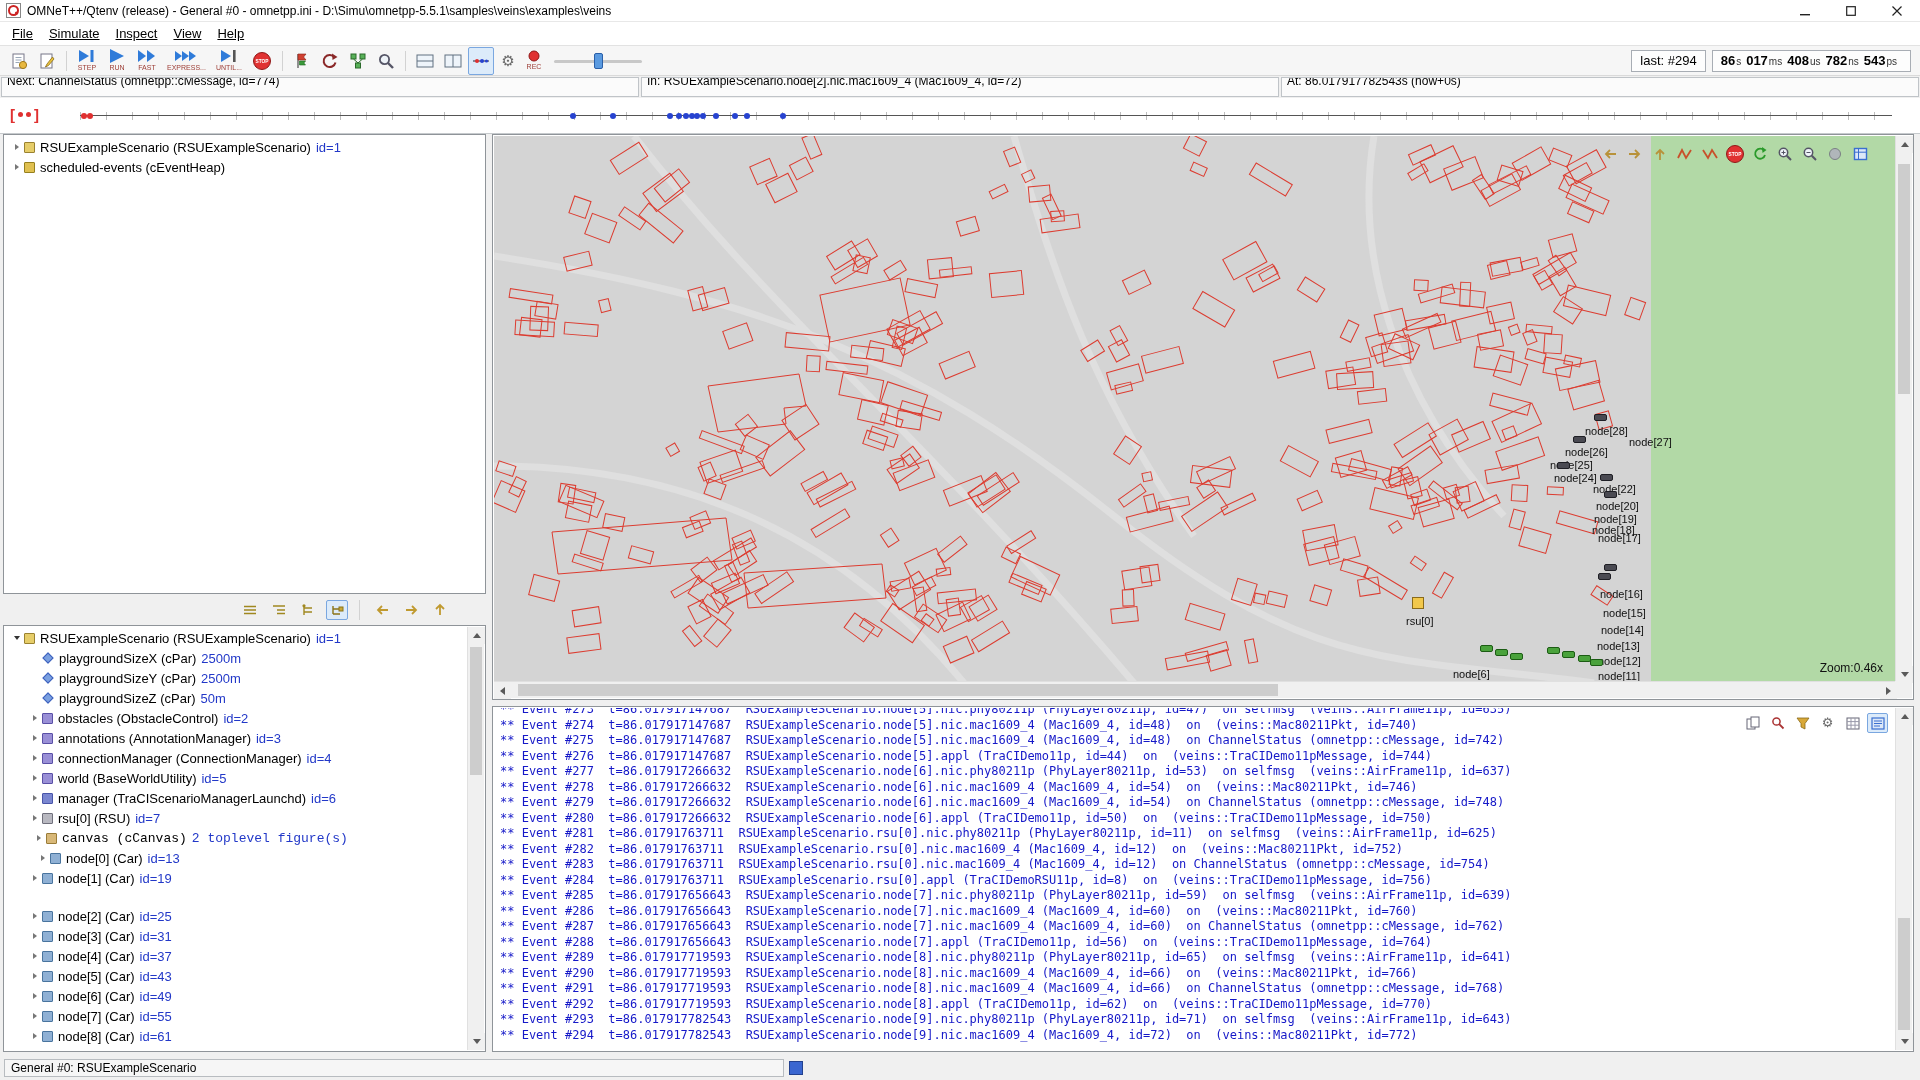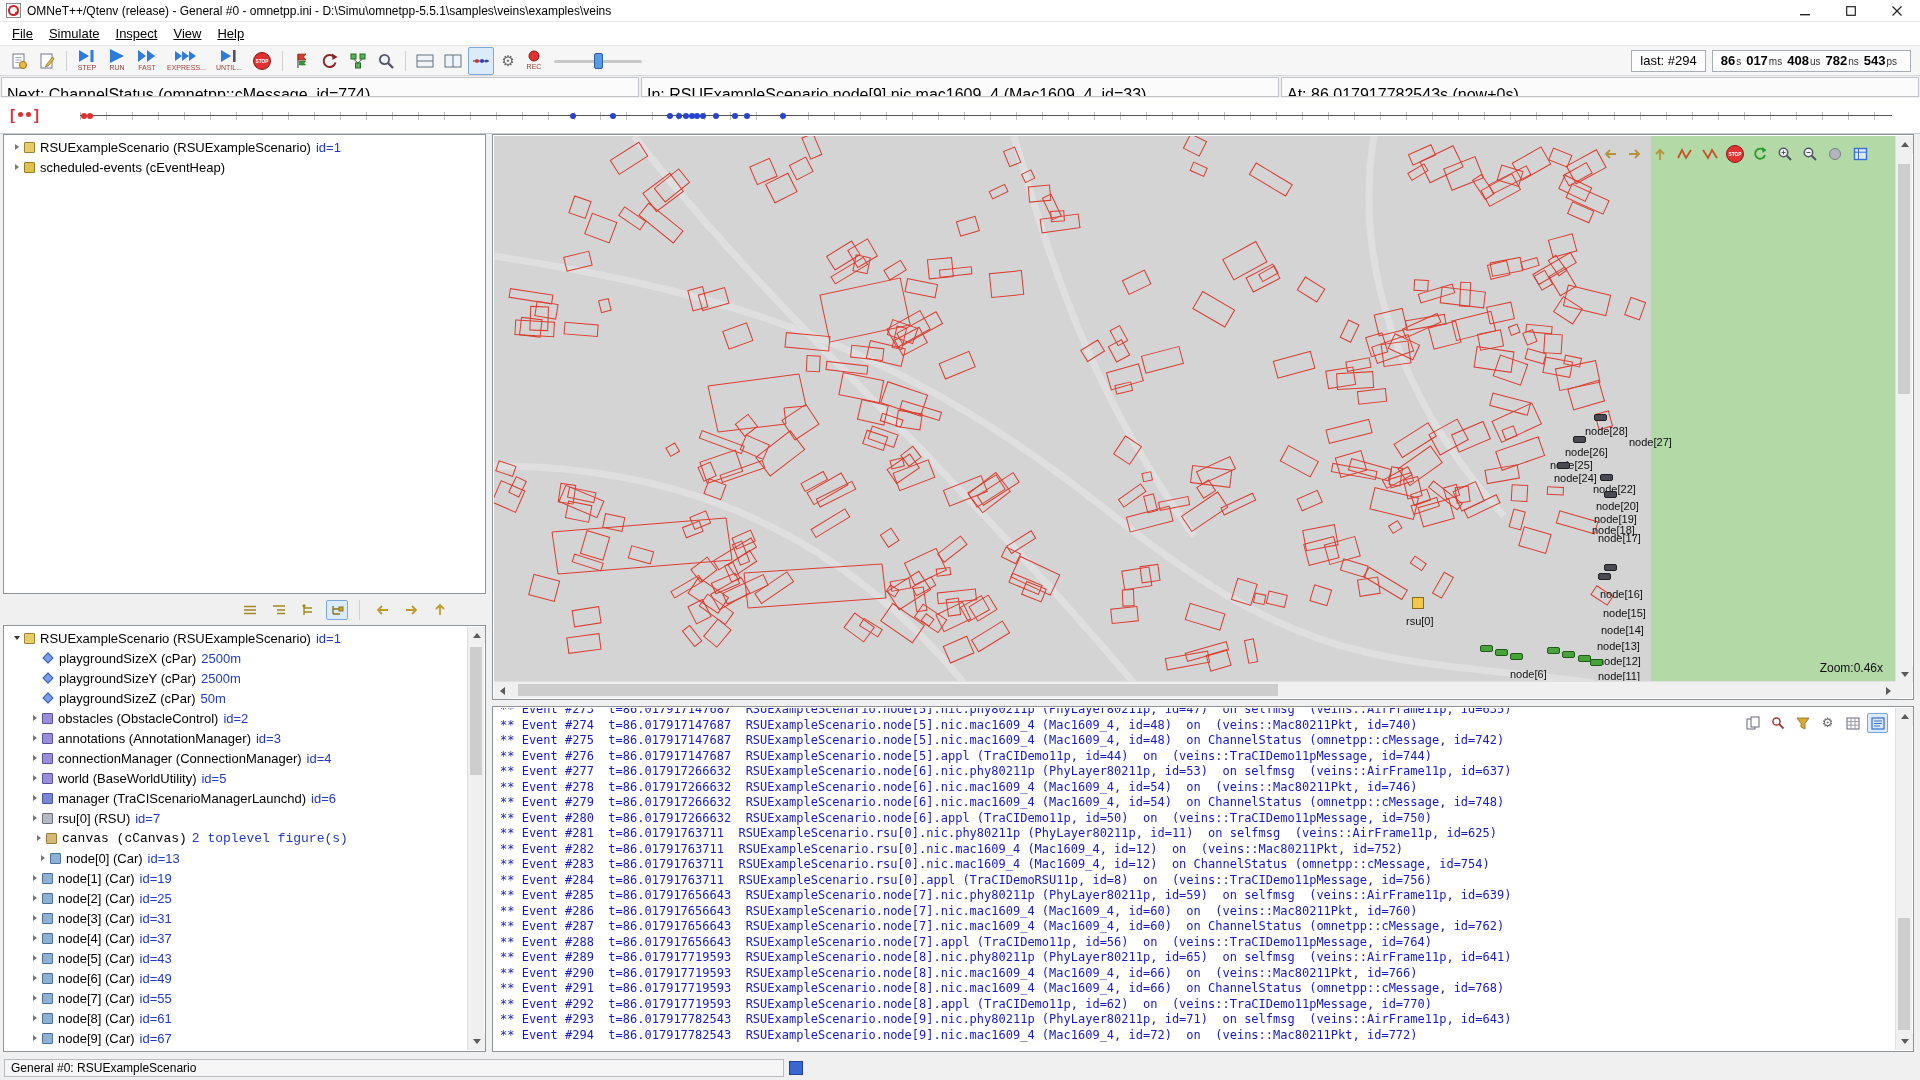--- a/index.html
+++ b/index.html
@@ -27,21 +27,21 @@
   .slider { width:88px; height:20px; position:relative; margin:0 6px; }
   .slider .groove { position:absolute; left:0; right:0; top:9px; height:3px; background:#c8c8c8; border-radius:2px; }
   .slider .handle { position:absolute; left:40px; top:2px; width:9px; height:16px; background:#5a9ae0; border:1px solid #2a5fa8; border-radius:2px; }
   .toolbar-right { margin-left:auto; display:flex; align-items:center; gap:6px; padding-right:3px; }
   .info-box { height:22px; border:1px solid #a8adb4; background:#fdfdfd; display:flex; align-items:center; padding:0 8px; font-size:13px; white-space:nowrap; }
   .time-box .num { font-weight:bold; font-size:13px; }
   .time-box .unit { font-size:10px; color:#333; margin:0 5px 0 1px; position:relative; top:1px; }
 
   
   .statusrow { position:absolute; top:76px; left:0; width:1920px; height:22px; display:flex; gap:2px; padding:1px; background:#f0f0f0; }
-  .status-box { flex:1; border:1px solid #c0c4c8; background:#fbfbfb; display:flex; align-items:flex-start; padding:8px 5px; font-size:16px; white-space:nowrap; overflow:hidden; }
+  .status-box { flex:1; border:1px solid #c0c4c8; background:#fbfbfb; display:flex; align-items:flex-end; padding:8px 5px; font-size:12px; white-space:nowrap; overflow:hidden; }
 
   
   .timeline { position:absolute; top:98px; left:0; width:1920px; height:36px; background:#fff; border-bottom:1px solid #c6cacd; }
   .tl-marker { position:absolute; left:10px; top:8px; display:flex; align-items:center; gap:3px; color:#e03030; font-weight:bold; font-size:15px; }
   .tl-marker .mdot { width:5px; height:5px; border-radius:50%; background:#e03030; }
   .axis { position:absolute; left:80px; right:28px; top:17px; height:2px; }
   .axis-line { position:absolute; left:0; right:0; top:0; height:1px; background:#555; }
   .axis-ticks { position:absolute; left:0; right:0; top:-3px; height:8px; background:repeating-linear-gradient(90deg,#a8a8a8 0 1px,transparent 1px 26px); opacity:.75; }
   .tdot { position:absolute; top:-2px; width:6px; height:6px; border-radius:50%; transform:translateX(-3px); }
   .tdot.red { background:#e03030; }
@@ -282,21 +282,21 @@
         <span class="unit">ps</span>
     </div>
   </div>
 </div>
 
 <div class="statusrow">
   <div class="status-box">
       <span>Next: ChannelStatus (omnetpp::cMessage, id=774)</span>
     </div>
   <div class="status-box">
-      <span>In: RSUExampleScenario.node[9].nic.mac1609_4 (Mac1609_4, id=33)</span>
+      <span>In: RSUExampleScenario.node[2].nic.mac1609_4 (Mac1609_4, id=72)</span>
     </div>
   <div class="status-box">
       <span>At: 86.017917782543s (now+0s)</span>
     </div>
 </div>
 
 <div class="timeline">
   <div class="tl-marker">
     <span>[</span>
     <span class="mdot"></span>
@@ -455,21 +455,21 @@
           <span class="ticon box" style="background: rgb(143, 176, 212); border-color: rgb(73, 116, 158);"></span>
           <span class="tlabel">node[0] (Car)</span>
           <span class="tsuffix">id=13</span>
         </div>
         <div class="trow" style="padding-left: 22px;">
           <span class="chev col"></span>
           <span class="ticon box" style="background: rgb(143, 176, 212); border-color: rgb(73, 116, 158);"></span>
           <span class="tlabel">node[1] (Car)</span>
           <span class="tsuffix">id=19</span>
         </div>
-        <div class="trow" style="padding-left: 22px;">
+        <div class="trow" style="padding-left: 22px; margin-top: 18px;">
           <span class="chev col"></span>
           <span class="ticon box" style="background: rgb(143, 176, 212); border-color: rgb(73, 116, 158);"></span>
           <span class="tlabel">node[2] (Car)</span>
           <span class="tsuffix">id=25</span>
         </div>
         <div class="trow" style="padding-left: 22px;">
           <span class="chev col"></span>
           <span class="ticon box" style="background: rgb(143, 176, 212); border-color: rgb(73, 116, 158);"></span>
           <span class="tlabel">node[3] (Car)</span>
           <span class="tsuffix">id=31</span>
@@ -835,21 +835,21 @@
           <span class="maplabel" style="left: 1102px; top: 364px;">node[20]</span>
           <span class="maplabel" style="left: 1100px; top: 377px;">node[19]</span>
           <span class="maplabel" style="left: 1098px; top: 388px;">node[18]</span>
           <span class="maplabel" style="left: 1104px; top: 396px;">node[17]</span>
           <span class="maplabel" style="left: 1106px; top: 452px;">node[16]</span>
           <span class="maplabel" style="left: 1109px; top: 471px;">node[15]</span>
           <span class="maplabel" style="left: 1107px; top: 488px;">node[14]</span>
           <span class="maplabel" style="left: 1103px; top: 504px;">node[13]</span>
           <span class="maplabel" style="left: 1104px; top: 519px;">node[12]</span>
           <span class="maplabel" style="left: 1104px; top: 534px;">node[11]</span>
-          <span class="maplabel" style="left: 1008px; top: 532px; padding-left: 8px;">node[6]</span>
+          <span class="maplabel" style="left: 951px; top: 532px; padding-left: 8px;">node[6]</span>
           <span class="car dark" style="left: 1100px; top: 278px;"></span>
           <span class="car dark" style="left: 1079px; top: 300px;"></span>
           <span class="car dark" style="left: 1063px; top: 326px;"></span>
           <span class="car dark" style="left: 1106px; top: 338px;"></span>
           <span class="car dark" style="left: 1110px; top: 355px;"></span>
           <span class="car dark" style="left: 1110px; top: 428px;"></span>
           <span class="car dark" style="left: 1104px; top: 437px;"></span>
           <span class="car green" style="left: 986px; top: 509px;"></span>
           <span class="car green" style="left: 1001px; top: 513px;"></span>
           <span class="car green" style="left: 1016px; top: 517px;"></span>

